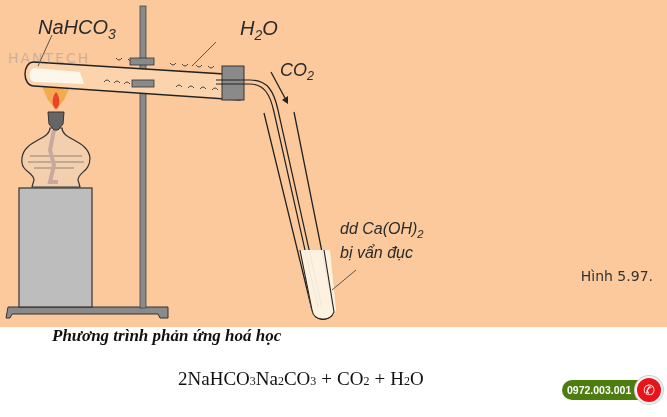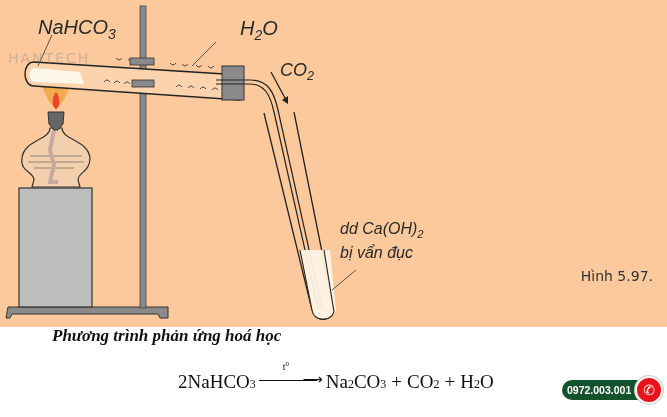--- a/index.html
+++ b/index.html
@@ -13,21 +13,21 @@
   .caption-sub sub { font-size: 70%; vertical-align: -0.3em; }
   .heading { position: absolute; left: 28px; top: 326px; font-family: "Liberation Serif", serif; font-style: italic; font-weight: bold; font-size: 17px; color: #111; margin-left: 24px; }
   .equation { position: absolute; left: 178px; top: 368px; font-family: "Liberation Serif", serif; font-size: 19px; color: #111; white-space: nowrap; display: flex; align-items: baseline; }
   .equation sub { font-size: 12px; vertical-align: -0.4em; }
   .arrow-wrap { position: relative; display: inline-block; width: 64px; height: 20px; margin: 0 3px; }
   .arrow-line { position: absolute; left: 0; right: 6px; top: 12px; border-top: 1px solid #111; }
   .arrow-head { position: absolute; right: 0; top: 5px; font-size: 14px; line-height: 14px; }
   .arrow-cond { position: absolute; left: 24px; top: -8px; font-size: 10px; }
   .arrow-cond sup { font-size: 7px; }
   .phone-badge { position: absolute; left: 562px; top: 378px; height: 24px; display: flex; align-items: center; }
-  .phone-pill { background: #14532d; color: #fff; font-weight: bold; font-size: 10.5px; height: 20px; line-height: 20px; padding: 0 18px 0 5px; border-radius: 10px 0 0 10px; font-family: "Liberation Sans", sans-serif; }
+  .phone-pill { background: #4d7c0f; color: #fff; font-weight: bold; font-size: 10.5px; height: 20px; line-height: 20px; padding: 0 18px 0 5px; border-radius: 10px 0 0 10px; font-family: "Liberation Sans", sans-serif; }
   .phone-circle { width: 24px; height: 24px; border-radius: 50%; background: #e8141b; border: 2px solid #f4f4f4; box-shadow: 0 0 0 1px #d0d0d0; margin-left: -14px; display: flex; align-items: center; justify-content: center; color: #fff; font-size: 14px; }
   .watermark { position: absolute; left: 8px; top: 50px; font-size: 14px; letter-spacing: 2px; color: rgba(120,130,150,0.35); font-family: "DejaVu Sans", sans-serif; }
 </style>
 </head>
 <body>
 
 <div class="panel">
   <svg width="667" height="327" viewBox="0 0 667 327">
 
     <path d="M8 307 L168 307 L168 318 L160 318 L158 314 L12 314 L10 318 L6 318 Z" fill="#8a8a8a" stroke="#333" stroke-width="1"></path>
@@ -106,25 +106,20 @@
 
   <div class="caption-title">Hình 5.97.</div>
 </div>
 
 <div class="heading">Phương trình phản ứng hoá học</div>
 
 <div class="equation">
   <span>2</span>
     <span>NaHCO</span>
     <sub>3</sub>
-  <span class="arrow-wrap">
-    <span class="arrow-cond"><span>t</span><sup>0</sup></span>
-    <span class="arrow-line"></span>
-    <span class="arrow-head">⟶</span>
-  </span>
   <span>Na</span>
     <sub>2</sub>
     <span>CO</span>
     <sub>3</sub>
   <span style="margin:0 5px;">+</span>
   <span>CO</span>
     <sub>2</sub>
   <span style="margin:0 5px;">+</span>
   <span>H</span>
     <sub>2</sub>

